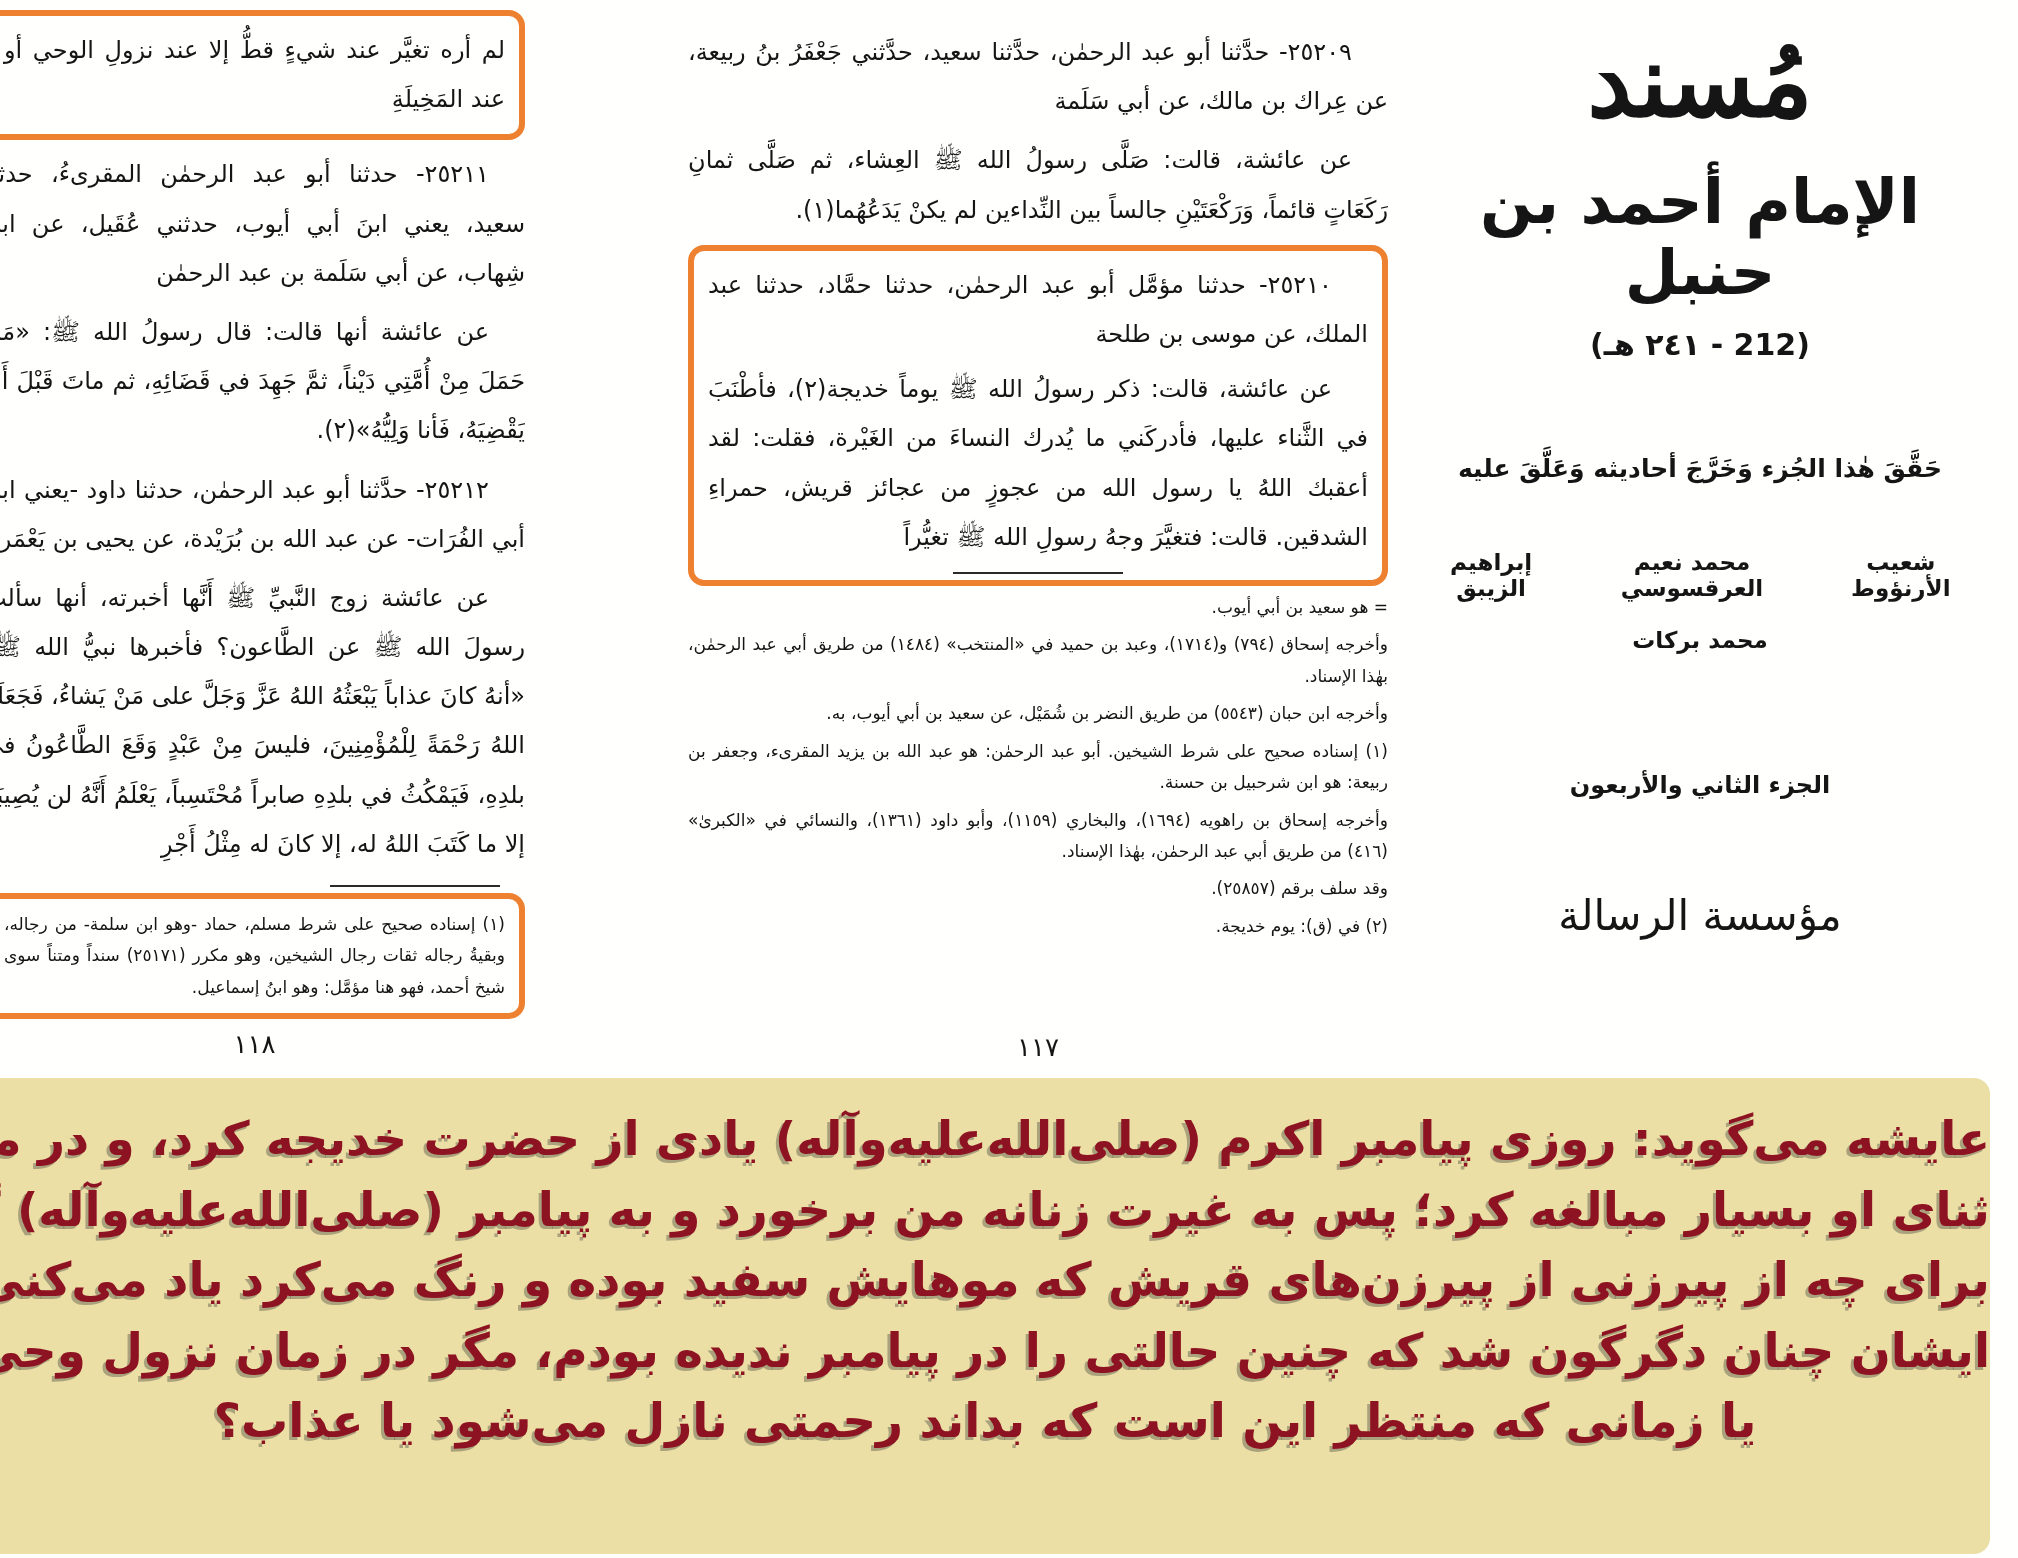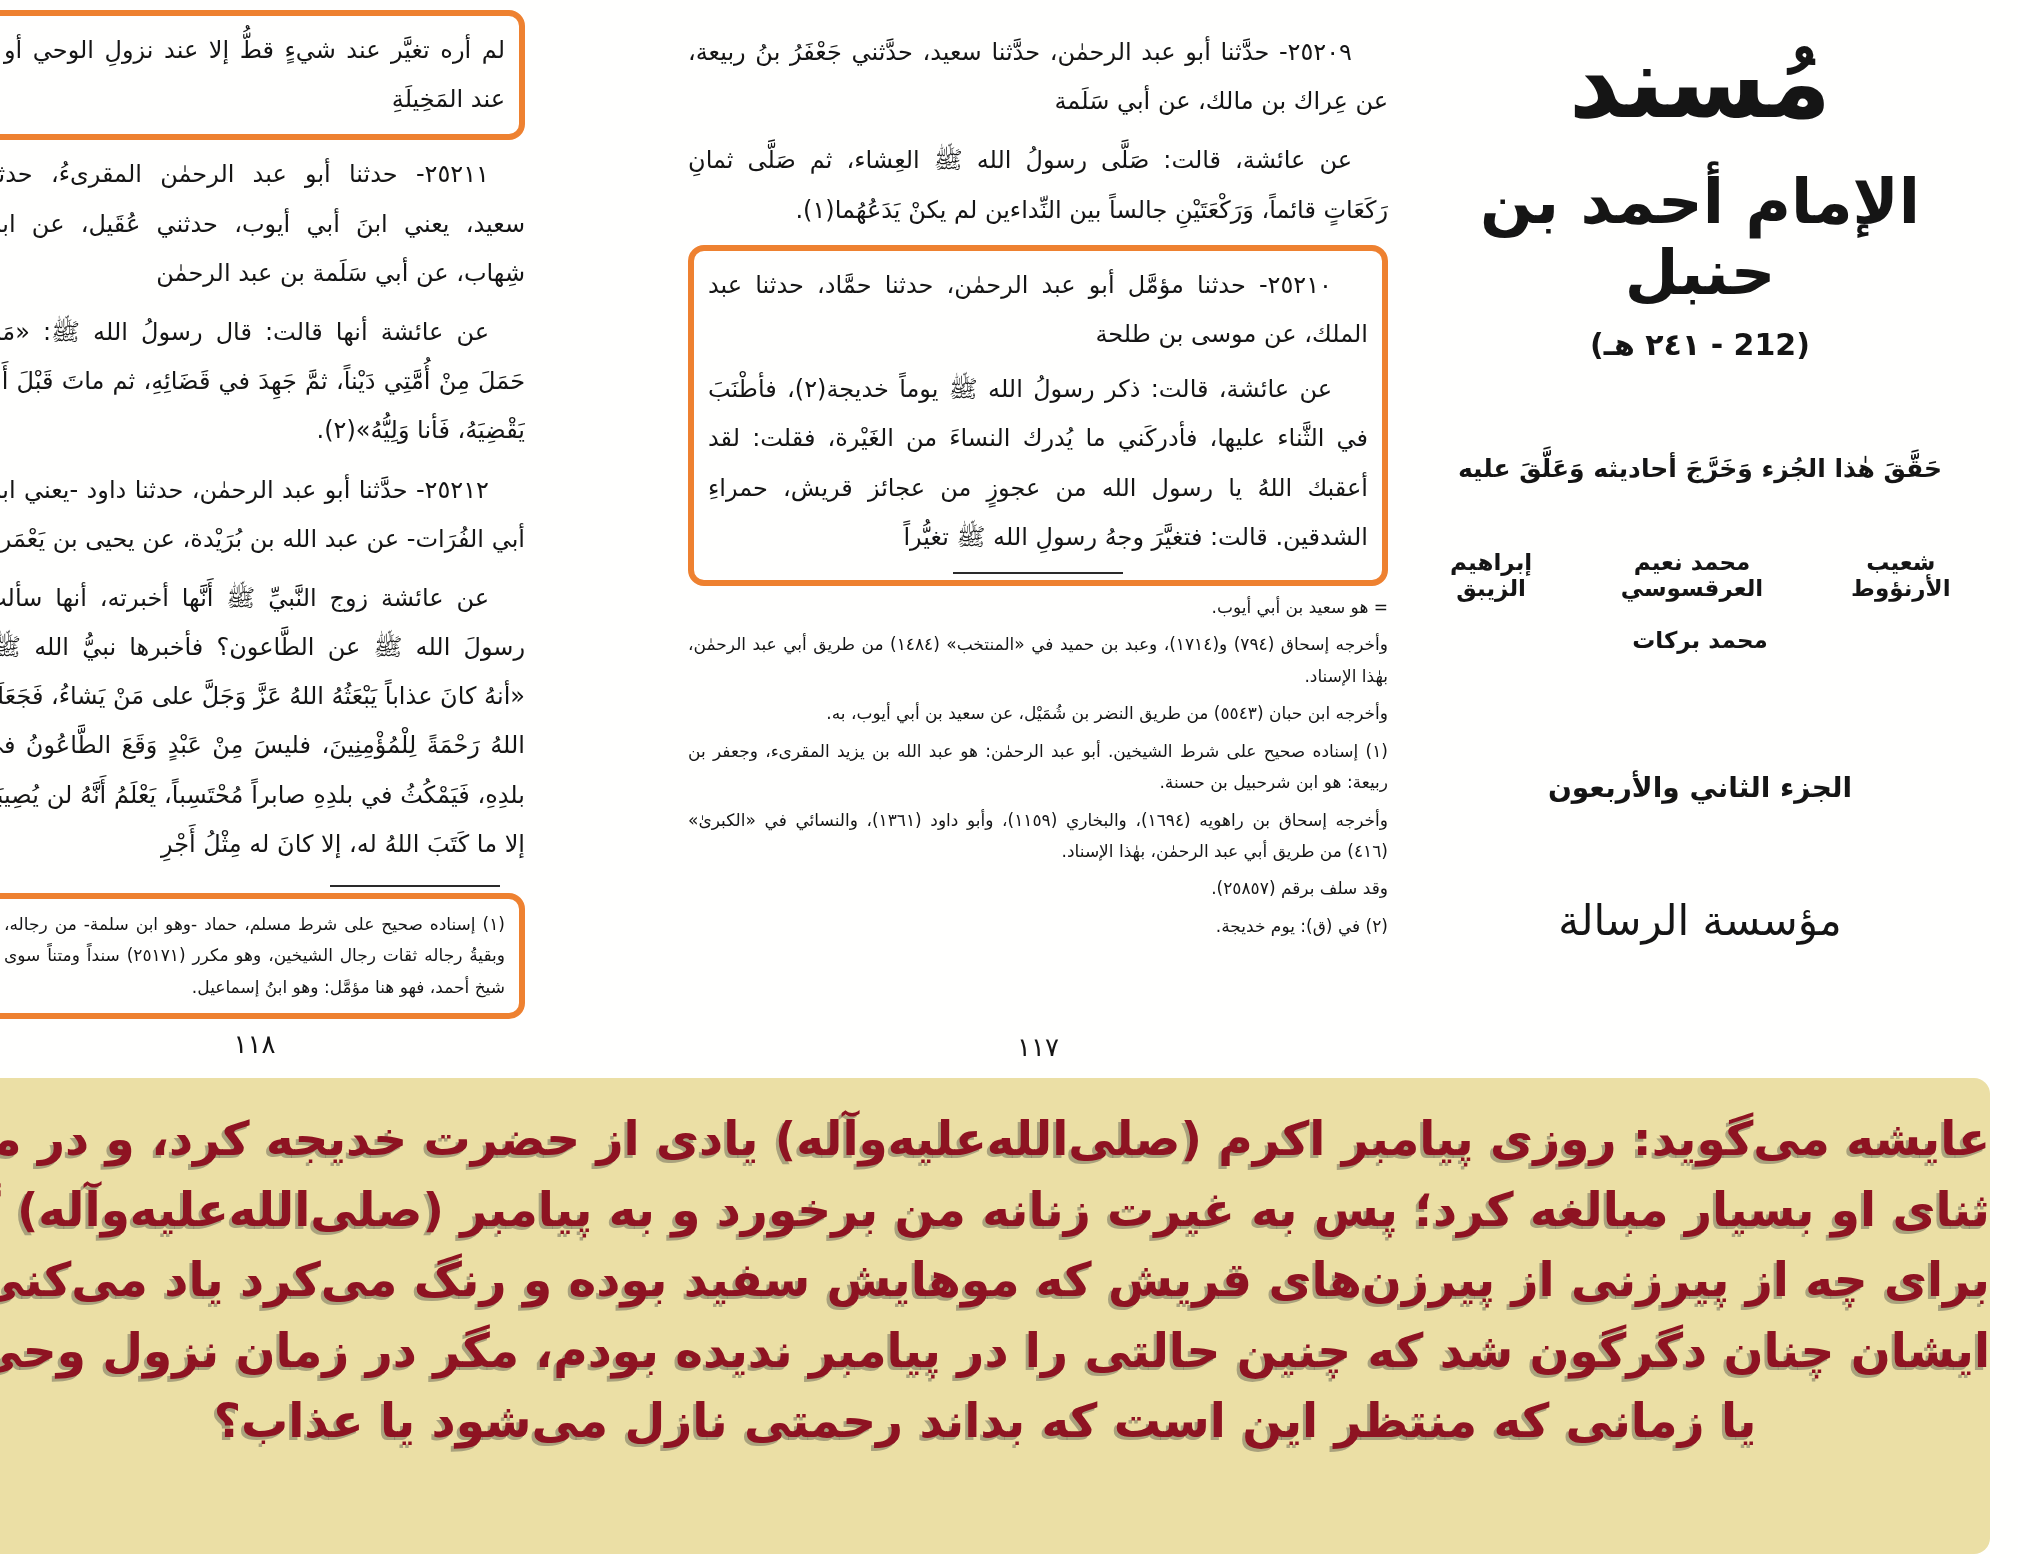--- a/index.html
+++ b/index.html
@@ -18,28 +18,28 @@
   .fn{font-size:17px;line-height:1.85;text-align:justify;text-align-last:right;margin:6px 0;}
 
   .hlbox{border:6px solid #ee8130;border-radius:16px;padding:4px 14px;background:transparent;}
   .hlbox .para{margin:6px 0;}
   .fsep{border-top:2px solid #2a2a2a;width:170px;margin:16px 25px 6px auto;}
   .fsep-center{border-top:2px solid #2a2a2a;width:170px;margin:10px auto 2px;}
   .pagenum{position:absolute;bottom:6px;left:0;right:0;text-align:center;
            font-size:26px;letter-spacing:2px;color:#151515;}
 
   
-  .t-musnad{font-size:100px;font-weight:bold;margin-top:14px;line-height:1.1;}
+  .t-musnad{font-size:100px;font-weight:bold;margin-top:14px;line-height:1.1;font-family:Liberation Serif, serif;}
   .t-imam{font-size:62px;font-weight:bold;line-height:1.15;margin-top:28px;}
   .t-dates{font-size:30px;font-weight:bold;margin-top:18px;}
   .t-tahqiq{font-size:25px;font-weight:bold;margin-top:92px;}
   .t-editors{display:flex;justify-content:space-between;direction:rtl;
              font-size:23px;font-weight:bold;margin-top:66px;padding:0 2px;}
   .t-editor2{font-size:23px;font-weight:bold;margin-top:26px;}
-  .t-volume{font-size:28px;font-weight:bold;margin-top:118px;}
+  .t-volume{font-size:24px;font-weight:bold;margin-top:118px;}
   .t-publisher{font-size:42px;font-weight:normal;margin-top:92px;}
 
   
   .trans-panel{position:absolute;left:4px;top:1078px;width:2010px;height:476px;
                background:#ebdfa5;border-radius:16px;direction:rtl;
                padding-top:26px;box-sizing:border-box;}
   .fa-line{font-size:47px;font-weight:bold;color:#8e1322;text-align:center;
            line-height:1.5;white-space:nowrap;
            text-shadow:-3px 3px 0 rgba(115,112,92,0.55);}
 </style>

